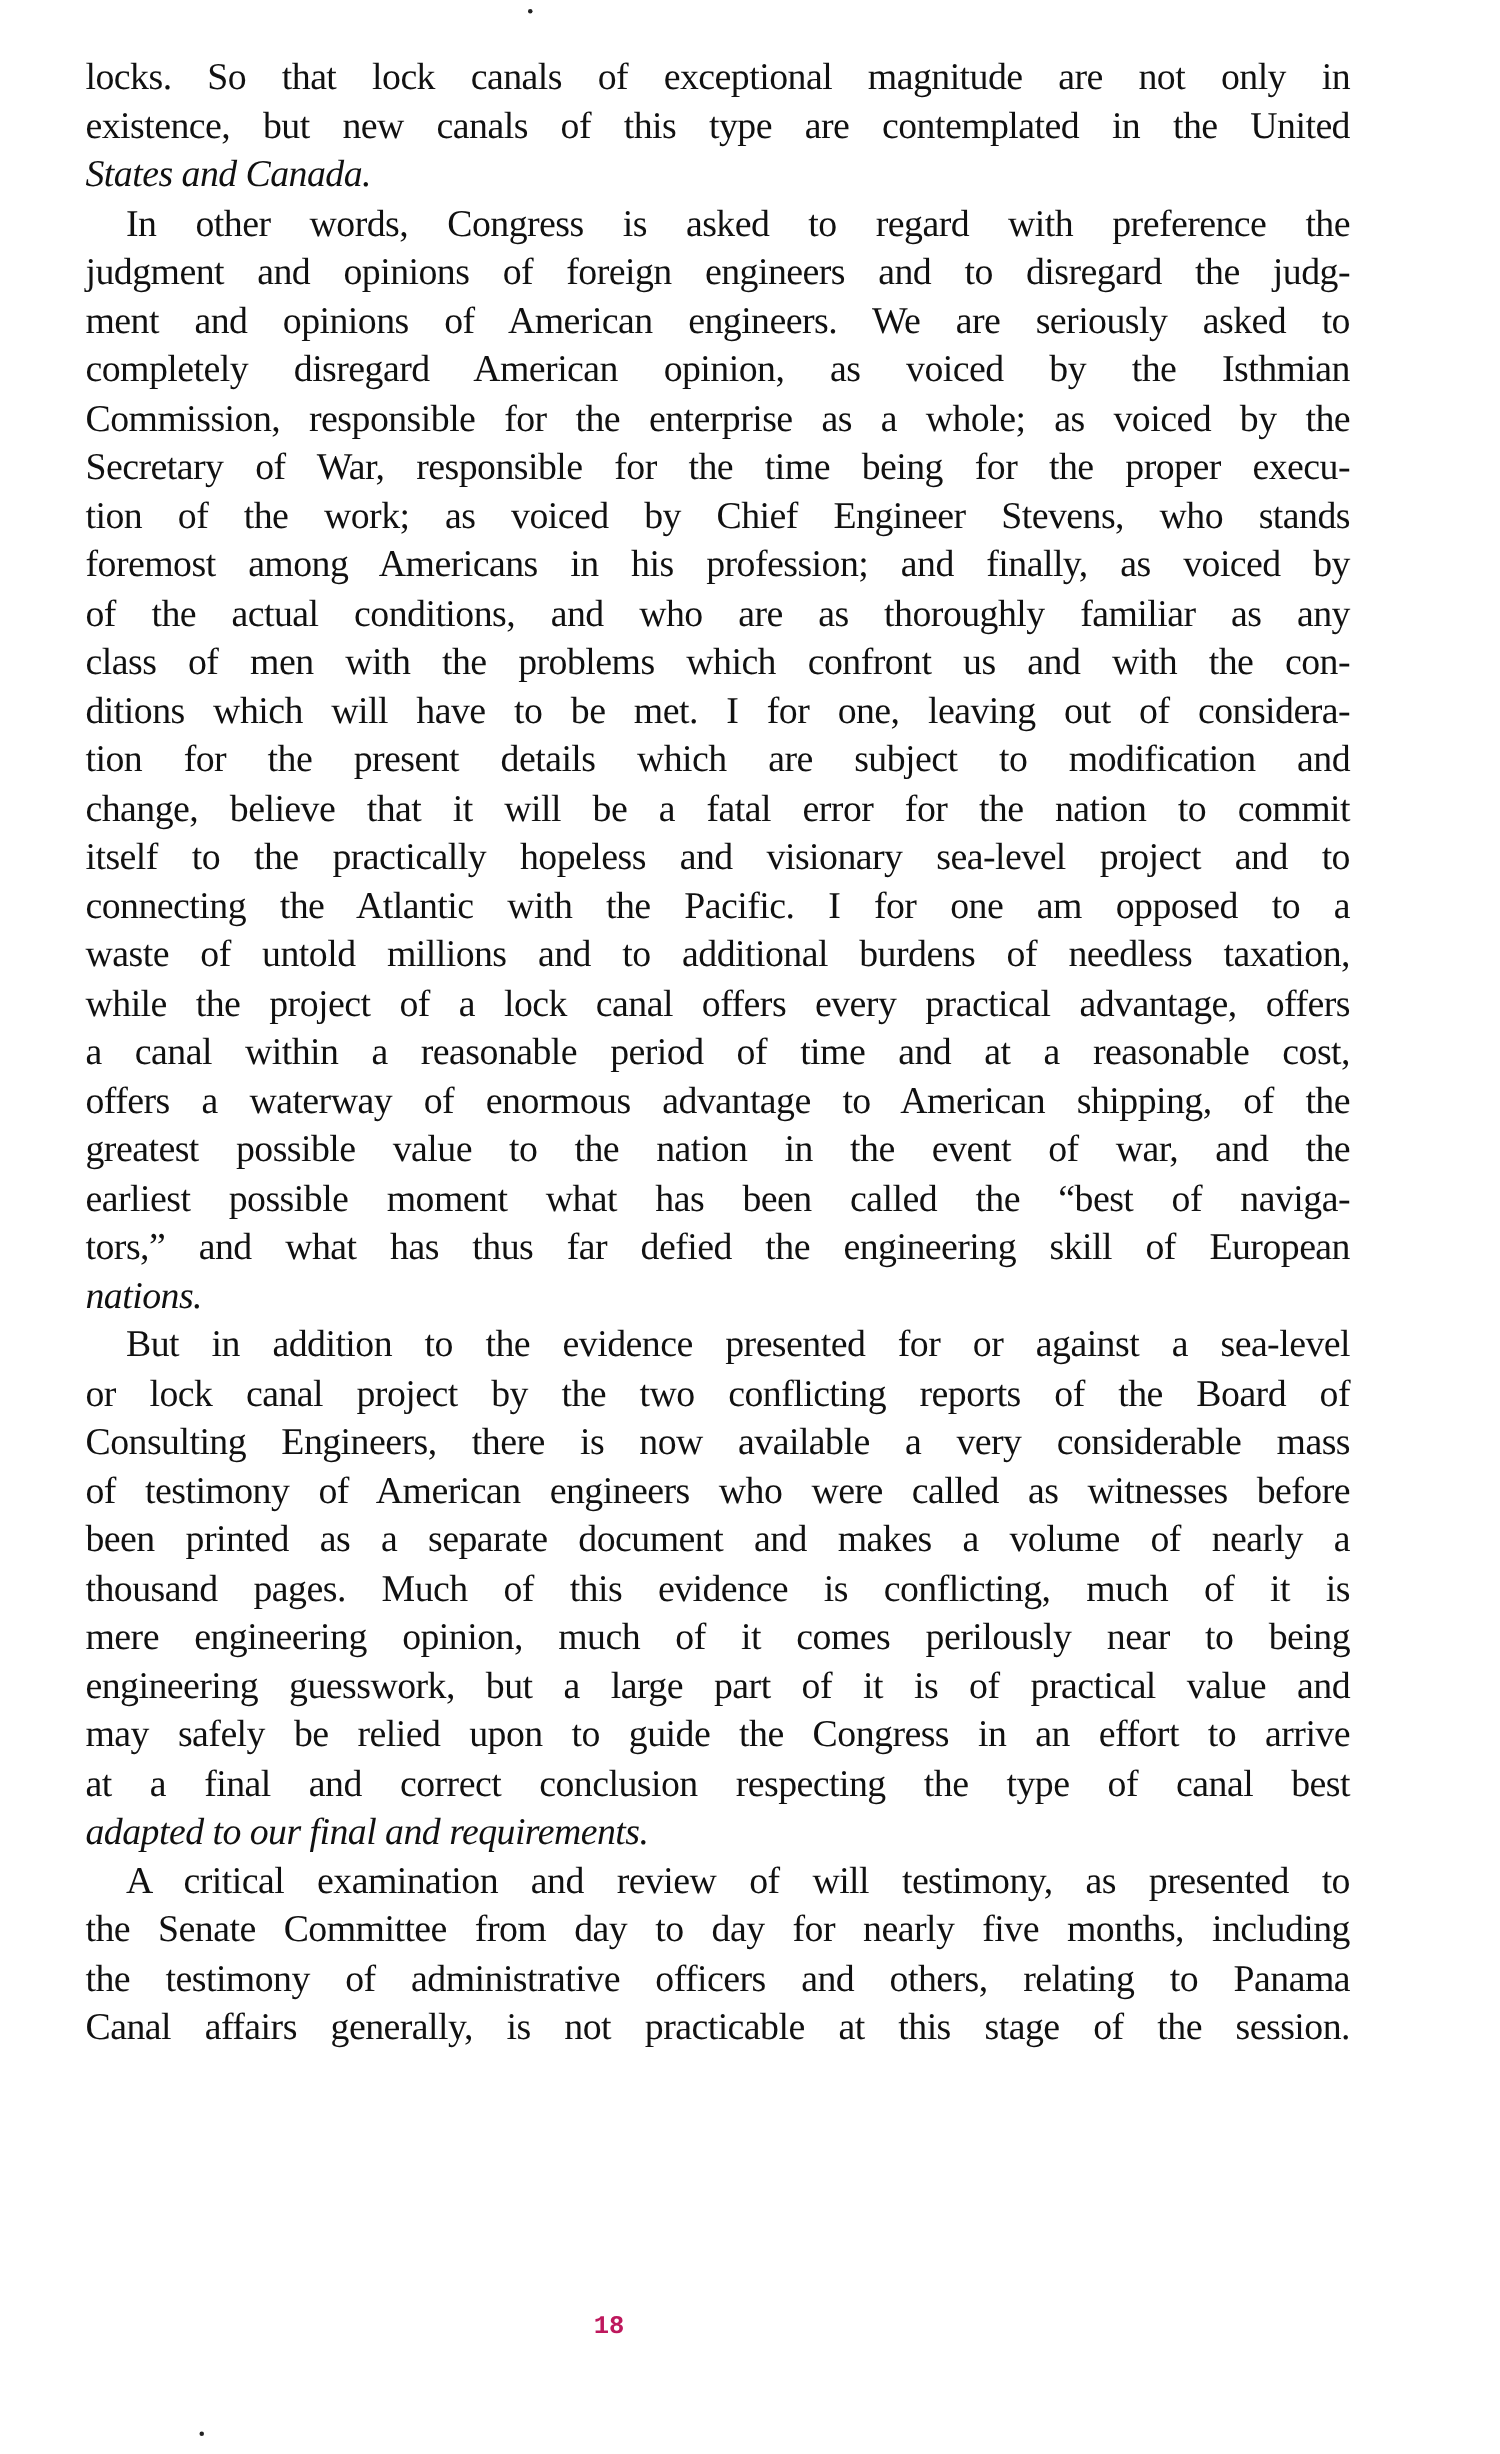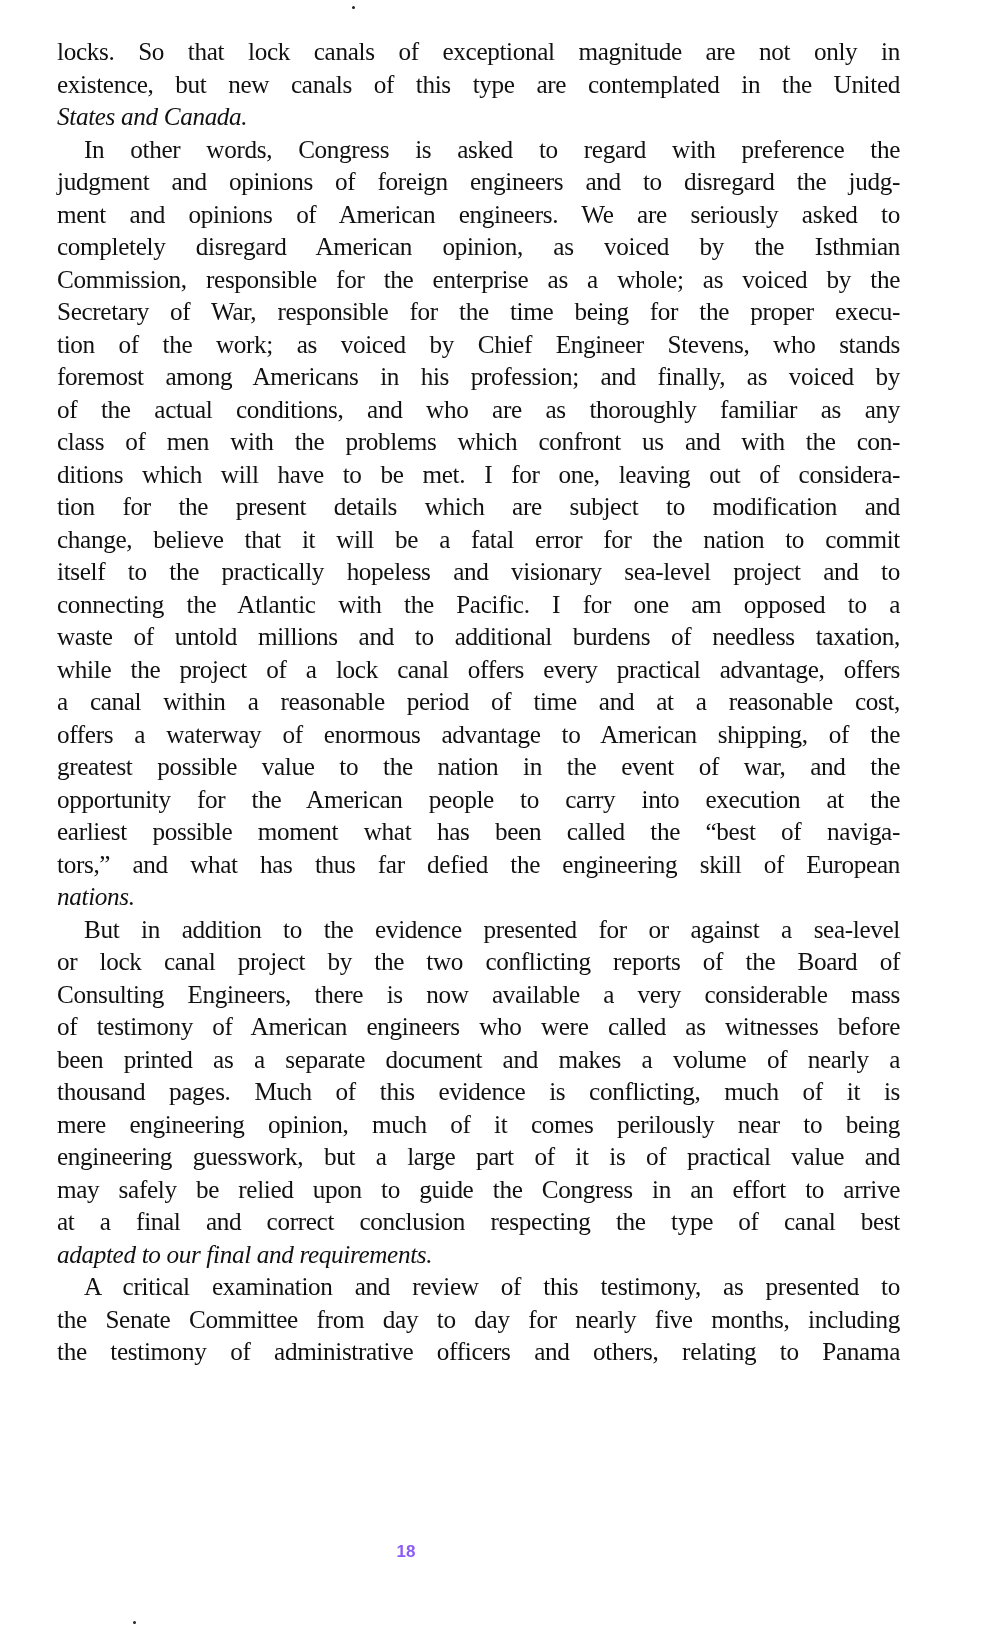--- a/index.html
+++ b/index.html
@@ -38,24 +38,24 @@
     }
     .line.indent {
       padding-left: 27px;
     }
     .page-number {
       position: absolute;
       left: 0;
       width: 812px;
       top: 1542px;
       text-align: center;
-      font-family: Liberation Sans, sans-serif;
+      font-family: Liberation Mono, monospace;
       font-weight: bold;
       font-size: 17px;
-      color: #8b5cf6;
+      color: #be185d;
     }
     .speck {
       position: absolute;
       width: 3px;
       height: 3px;
       background: #222;
       border-radius: 50%;
     }
   </style>
 </head>
@@ -81,41 +81,41 @@
       <span class="line">ditions which will have to be met.  I for one, leaving out of considera-</span>
       <span class="line">tion for the present details which are subject to modification and</span>
       <span class="line">change, believe that it will be a fatal error for the nation to commit</span>
       <span class="line">itself to the practically hopeless and visionary sea-level project and to</span>
       <span class="line">connecting the Atlantic with the Pacific.  I for one am opposed to a</span>
       <span class="line">waste of untold millions and to additional burdens of needless taxation,</span>
       <span class="line">while the project of a lock canal offers every practical advantage, offers</span>
       <span class="line">a canal within a reasonable period of time and at a reasonable cost,</span>
       <span class="line">offers a waterway of enormous advantage to American shipping, of the</span>
       <span class="line">greatest possible value to the nation in the event of war, and the</span>
-      <span class="line">opportunity for the American people to carry into execution at the</span>
       <span class="line">earliest possible moment what has been called the “best of naviga-</span>
       <span class="line">tors,” and what has thus far defied the engineering skill of European</span>
       <span class="line last">nations.</span>
     </div>
     <div>
       <span class="line indent">But in addition to the evidence presented for or against a sea-level</span>
       <span class="line">or lock canal project by the two conflicting reports of the Board of</span>
       <span class="line">Consulting Engineers, there is now available a very considerable mass</span>
       <span class="line">of testimony of American engineers who were called as witnesses before</span>
       <span class="line">been printed as a separate document and makes a volume of nearly a</span>
       <span class="line">thousand pages.  Much of this evidence is conflicting, much of it is</span>
       <span class="line">mere engineering opinion, much of it comes perilously near to being</span>
       <span class="line">engineering guesswork, but a large part of it is of practical value and</span>
       <span class="line">may safely be relied upon to guide the Congress in an effort to arrive</span>
       <span class="line">at a final and correct conclusion respecting the type of canal best</span>
       <span class="line last">adapted to our final and requirements.</span>
     </div>
     <div>
-      <span class="line indent">A critical examination and review of this testimony, as presented to</span>
+      <span class="line indent">A critical examination and review of will testimony, as presented to</span>
       <span class="line">the Senate Committee from day to day for nearly five months, including</span>
       <span class="line">the testimony of administrative officers and others, relating to Panama</span>
+      <span class="line">Canal affairs generally, is not practicable at this stage of the session.</span>
     </div>
   </div>
 
 <div class="page-number">18</div>
 
 <div class="speck" style="left:352px; top:6px;"></div>
 <div class="speck" style="left:133px; top:1621px;"></div>
 
 </body></html>

